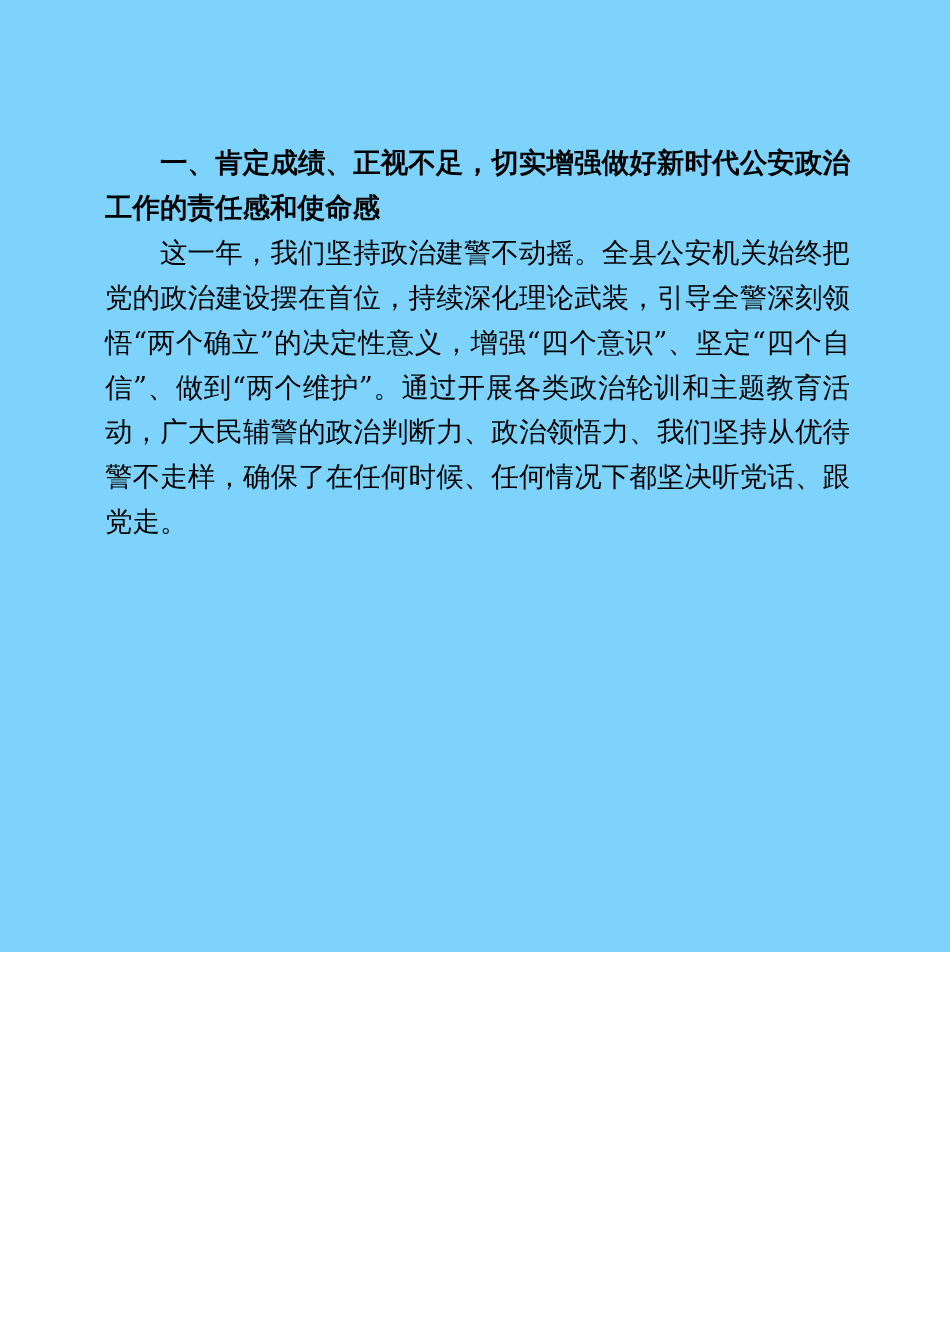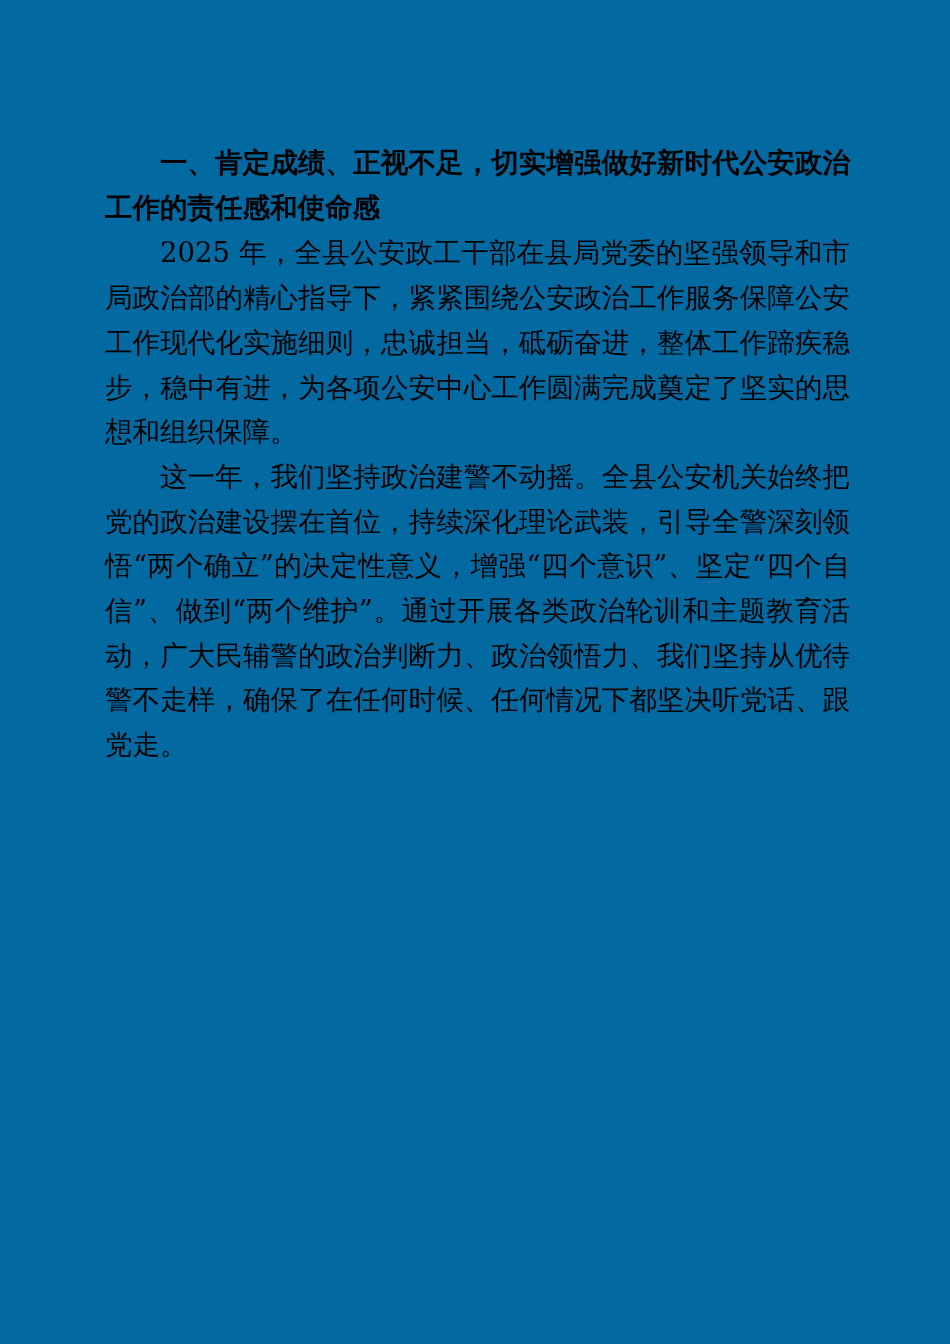--- a/index.html
+++ b/index.html
@@ -10,23 +10,23 @@
   body {
     width: 950px;
     height: 1344px;
     overflow: hidden;
     font-family: "DejaVu Serif", serif;
     color: #000000;
   }
   .page {
     box-sizing: border-box;
     width: 950px;
-    height: 1344px;
+    height: 952px;
     padding: 141px 100px 0 105px;
-    background: #0369a1;
+    background: #7dd3fc;
   }
   .doc-heading {
     margin: 0;
     font-family: "Liberation Sans", "DejaVu Sans", sans-serif;
     font-weight: bold;
     font-size: 27.5px;
     line-height: 44.7px;
     text-indent: 2em;
     text-align: justify;
     color: #000000;
@@ -40,15 +40,14 @@
     text-indent: 2em;
     text-align: justify;
     color: #000000;
   }
 </style>
 </head>
 <body>
 
 <div class="page">
   <h2 class="doc-heading">一、肯定成绩、正视不足，切实增强做好新时代公安政治工作的责任感和使命感</h2>
-  <p class="doc-paragraph">2025 年，全县公安政工干部在县局党委的坚强领导和市局政治部的精心指导下，紧紧围绕公安政治工作服务保障公安工作现代化实施细则，忠诚担当，砥砺奋进，整体工作蹄疾稳步，稳中有进，为各项公安中心工作圆满完成奠定了坚实的思想和组织保障。</p>
   <p class="doc-paragraph">这一年，我们坚持政治建警不动摇。全县公安机关始终把党的政治建设摆在首位，持续深化理论武装，引导全警深刻领悟“两个确立”的决定性意义，增强“四个意识”、坚定“四个自信”、做到“两个维护”。通过开展各类政治轮训和主题教育活动，广大民辅警的政治判断力、政治领悟力、我们坚持从优待警不走样，确保了在任何时候、任何情况下都坚决听党话、跟党走。</p>
 </div>
 
 </body></html>

